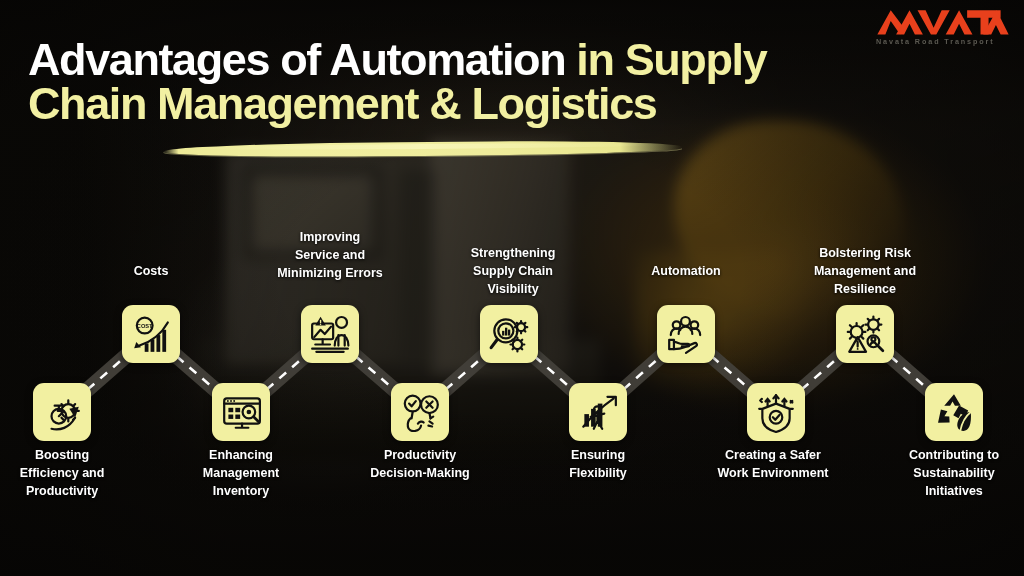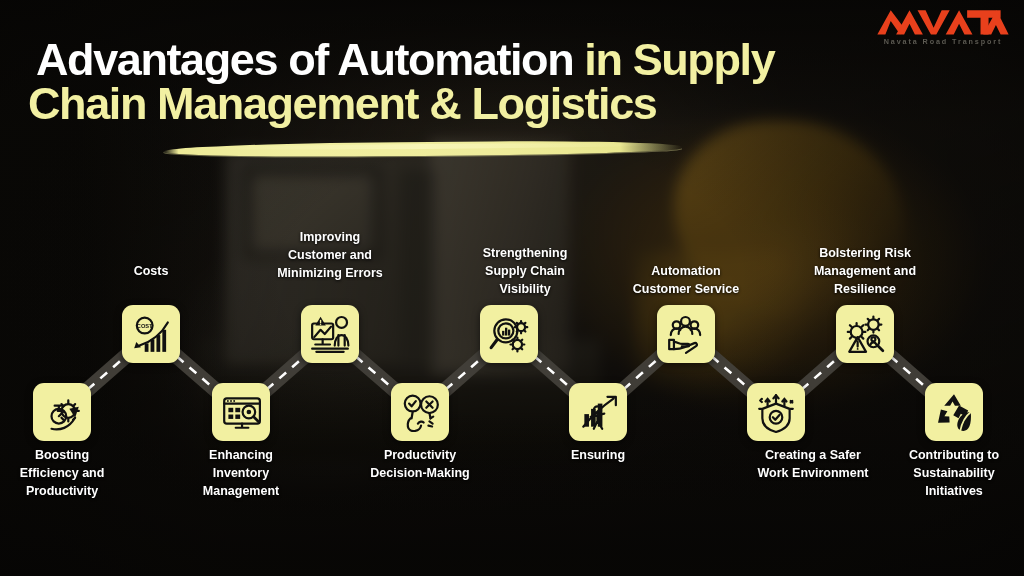--- a/index.html
+++ b/index.html
@@ -68,34 +68,34 @@
     background:linear-gradient(90deg,#0b0a07 35%,rgba(11,10,7,0) 100%);
   }
   .vignette {
     position:absolute; inset:0;
     background:
       radial-gradient(ellipse 760px 430px at 50% 48%, rgba(0,0,0,0) 30%, rgba(8,7,5,.62) 78%, rgba(6,5,4,.92) 100%),
       linear-gradient(180deg, rgba(6,5,4,.92) 0%, rgba(6,5,4,.25) 22%, rgba(6,5,4,.30) 62%, rgba(6,5,4,.93) 100%);
   }
 
   
-  .logo { position:absolute; right:14px; top:6px; width:134px; text-align:center; }
+  .logo { position:absolute; right:14px; top:6px; width:134px; text-align:left; }
   .logo svg { display:block; }
   .logo-sub {
     font-size:7.2px; letter-spacing:1.9px; color:#5c5a52;
     font-weight:700; margin-top:1px; white-space:nowrap;
   }
 
   
   .headline {
     position:absolute; left:28px; top:38px; width:800px;
     line-height:.98; letter-spacing:-1.4px;
   }
   .hl-line { font-size:45px; font-weight:700; white-space:nowrap; }
-  .w { color:#ffffff;margin-left:8px; }
+  .w { color:#ffffff; }
   .y { color:#f2f0a2; }
   .brush {
     position:absolute; left:163px; top:142px; width:519px; height:14px;
     background:linear-gradient(90deg,
        rgba(238,236,152,0) 0%, #edea98 3%, #f0eea0 26%, #eeec9c 62%, #e9e78f 88%, rgba(233,231,143,0) 100%);
     border-radius:50% 40% 55% 45%/60% 55% 45% 50%;
     transform:rotate(-.45deg);
     box-shadow:0 1px 0 rgba(240,238,160,.35);
   }
   .brush::after{
@@ -235,42 +235,42 @@
               <rect x="14.6" y="22.4" width="4.6" height="4.2"></rect>
             </g>
      <circle cx="27.5" cy="20" r="6" fill="none" stroke="#111" stroke-width="2.1" stroke-linecap="round" stroke-linejoin="round"></circle>
             <circle cx="27.5" cy="20" r="2.2" fill="#111"></circle>
             <path d="M32 24.5l4.5 4.5" stroke="#111" stroke-width="2.6" stroke-linecap="round"></path>
      <path d="M21 31v4M15 35h12" fill="none" stroke="#111" stroke-width="2.1" stroke-linecap="round" stroke-linejoin="round"></path>
           </svg>
         </div>
         <div class="lbl" style="left: 166px; width: 150px; top: 447px;">
           <div>Enhancing</div>
+          <div>Management</div>
           <div>Inventory</div>
-          <div>Management</div>
         </div>
         <div class="node" style="left: 301px; top: 305px;">
           <svg viewBox="0 0 40 40">
             <rect x="3" y="10" width="20" height="15" rx="1.6" fill="none" stroke="#111" stroke-width="2.1" stroke-linecap="round" stroke-linejoin="round"></rect>
             <path d="M5 23l6-7 4 4 6-7" fill="none" stroke="#111" stroke-width="2.1" stroke-linecap="round" stroke-linejoin="round"></path>
      <path d="M11 3.5l5 8.5H6z" fill="#111"></path>
             <path d="M11 6.5v3" stroke="#f2f0a1" stroke-width="1.3"></path>
             <circle cx="11" cy="10.7" r=".7" fill="#f2f0a1"></circle>
      <path d="M13 25v4" fill="none" stroke="#111" stroke-width="2.1" stroke-linecap="round" stroke-linejoin="round"></path>
             <path d="M6 30h14" fill="none" stroke="#111" stroke-width="2.1" stroke-linecap="round" stroke-linejoin="round"></path>
      <circle cx="31" cy="9" r="5.2" fill="none" stroke="#111" stroke-width="2.1" stroke-linecap="round" stroke-linejoin="round"></circle>
             <path d="M24.5 31c0-6 3-10 6.5-10s6.5 4 6.5 10" fill="none" stroke="#111" stroke-width="2.1" stroke-linecap="round" stroke-linejoin="round"></path>
             <path d="M28 21v10M34 21v10" fill="none" stroke="#111" stroke-width="2.1" stroke-linecap="round" stroke-linejoin="round"></path>
      <path d="M3 34h34" fill="none" stroke="#111" stroke-width="2.1" stroke-linecap="round" stroke-linejoin="round"></path>
             <path d="M7 37h26" fill="none" stroke="#111" stroke-width="2.1" stroke-linecap="round" stroke-linejoin="round"></path>
           </svg>
         </div>
         <div class="lbl" style="left: 255px; width: 150px; top: 229px;">
           <div>Improving</div>
-          <div>Customer and</div>
+          <div>Service and</div>
           <div>Minimizing Errors</div>
         </div>
         <div class="node" style="left: 391px; top: 383px;">
           <svg viewBox="0 0 40 40">
             <circle cx="13" cy="12" r="7.5" fill="none" stroke="#111" stroke-width="2.1" stroke-linecap="round" stroke-linejoin="round"></circle>
             <path d="M9.6 12l2.4 2.6 4-5" fill="none" stroke="#111" stroke-width="2.1" stroke-linecap="round" stroke-linejoin="round"></path>
      <circle cx="29" cy="13" r="8" fill="none" stroke="#111" stroke-width="2.1" stroke-linecap="round" stroke-linejoin="round"></circle>
             <path d="M26 10l6 6M32 10l-6 6" fill="none" stroke="#111" stroke-width="2.1" stroke-linecap="round" stroke-linejoin="round"></path>
      <path d="M13 20l-1 6" fill="none" stroke="#111" stroke-width="2.1" stroke-linecap="round" stroke-linejoin="round"></path>
             <path d="M29 21l1 5" fill="none" stroke="#111" stroke-width="2.1" stroke-linecap="round" stroke-linejoin="round"></path>
@@ -292,70 +292,70 @@
               <rect x="16.2" y="14" width="2.2" height="7.5"></rect>
               <rect x="19" y="15.8" width="2.2" height="5.7"></rect>
             </g>
      <path d="M8.8 25.2L3 33" stroke="#111" stroke-width="3" stroke-linecap="round"></path>
      <circle cx="31.5" cy="13.5" r="3.8" fill="none" stroke="#111" stroke-width="2.1" stroke-linecap="round" stroke-linejoin="round"></circle>
             <path d="M31.5 7.6v2M31.5 17.4v2M25.6 13.5h2M35.4 13.5h2M27.4 9.4l1.4 1.4M34.2 16.2l1.4 1.4M27.4 17.6l1.4-1.4M34.2 10.8l1.4-1.4" fill="none" stroke="#111" stroke-width="2.1" stroke-linecap="round" stroke-linejoin="round"></path>
      <circle cx="28" cy="30" r="4.4" fill="none" stroke="#111" stroke-width="2.1" stroke-linecap="round" stroke-linejoin="round"></circle>
             <path d="M28 23.4v2.2M28 34.4v2.2M21.4 30h2.2M32.4 30h2.2M23.4 25.4l1.6 1.6M31 33l1.6 1.6M23.4 34.6l1.6-1.6M31 27l1.6-1.6" fill="none" stroke="#111" stroke-width="2.1" stroke-linecap="round" stroke-linejoin="round"></path>
           </svg>
         </div>
-        <div class="lbl" style="left: 450px; width: 150px; top: 245px;">
+        <div class="lbl" style="left: 438px; width: 150px; top: 245px;">
           <div>Strengthening</div>
           <div>Supply Chain</div>
           <div>Visibility</div>
         </div>
         <div class="node" style="left: 569px; top: 383px;">
           <svg viewBox="0 0 40 40">
             <g fill="#111">
               <rect x="7" y="22" width="4.4" height="12"></rect>
               <rect x="13.4" y="17" width="4.4" height="17"></rect>
               <rect x="19.8" y="12" width="4.4" height="22"></rect>
             </g>
      <path d="M6 34C14 24 25 14 35 7" fill="none" stroke="#111" stroke-width="2.1" stroke-linecap="round" stroke-linejoin="round"></path>
             <path d="M29 5.5h8v8" fill="none" stroke="#111" stroke-width="2.1" stroke-linecap="round" stroke-linejoin="round"></path>
      <circle cx="19.5" cy="18" r="3.4" fill="none" stroke="#111" stroke-width="2.1" stroke-linecap="round" stroke-linejoin="round"></circle>
      <path d="M19.5 21.4v7M13 24.5l13-3M16 36l3.5-7.5L24 36" fill="none" stroke="#111" stroke-width="2.1" stroke-linecap="round" stroke-linejoin="round"></path>
           </svg>
         </div>
         <div class="lbl" style="left: 523px; width: 150px; top: 447px;">
           <div>Ensuring</div>
+          <div>Flexibility</div>
         </div>
         <div class="node" style="left: 657px; top: 305px;">
           <svg viewBox="0 0 40 40">
             <circle cx="19.5" cy="8" r="4.2" fill="none" stroke="#111" stroke-width="2.1" stroke-linecap="round" stroke-linejoin="round"></circle>
             <path d="M13 20c0-4 3-7 6.5-7S26 16 26 20" fill="none" stroke="#111" stroke-width="2.1" stroke-linecap="round" stroke-linejoin="round"></path>
      <circle cx="11" cy="11.5" r="3.6" fill="none" stroke="#111" stroke-width="2.1" stroke-linecap="round" stroke-linejoin="round"></circle>
             <path d="M5.5 21c0-3.6 2.5-6.3 5.5-6.3 1.4 0 2.6.5 3.5 1.4" fill="none" stroke="#111" stroke-width="2.1" stroke-linecap="round" stroke-linejoin="round"></path>
      <circle cx="28" cy="11.5" r="3.6" fill="none" stroke="#111" stroke-width="2.1" stroke-linecap="round" stroke-linejoin="round"></circle>
             <path d="M33.5 21c0-3.6-2.5-6.3-5.5-6.3-1.4 0-2.6.5-3.5 1.4" fill="none" stroke="#111" stroke-width="2.1" stroke-linecap="round" stroke-linejoin="round"></path>
      <path d="M4 25.5h4.5v9H4z" fill="none" stroke="#111" stroke-width="2.1" stroke-linecap="round" stroke-linejoin="round"></path>
      <path d="M8.5 27.5c3 0 5 2 8 2h5.5c1.4 0 1.4 2.2 0 2.2H16" fill="none" stroke="#111" stroke-width="2.1" stroke-linecap="round" stroke-linejoin="round"></path>
      <path d="M8.5 34.5c4 0 7-.5 10-1.8l9.5-4c1.8-.8 3.3 1.6 1.6 2.8L20 38" fill="none" stroke="#111" stroke-width="2.1" stroke-linecap="round" stroke-linejoin="round"></path>
           </svg>
         </div>
         <div class="lbl" style="left: 611px; width: 150px; top: 263px;">
           <div>Automation</div>
-          <div>Customer Service</div>
         </div>
         <div class="node" style="left: 747px; top: 383px;">
           <svg viewBox="0 0 40 40">
             <path d="M20 12l13 5v9c0 6.5-5.5 11-13 13-7.5-2-13-6.5-13-13v-9z" fill="none" stroke="#111" stroke-width="2.1" stroke-linecap="round" stroke-linejoin="round"></path>
      <circle cx="20" cy="25" r="6" fill="none" stroke="#111" stroke-width="2.1" stroke-linecap="round" stroke-linejoin="round"></circle>
             <path d="M17 25l2.3 2.4 4-4.6" fill="none" stroke="#111" stroke-width="2.1" stroke-linecap="round" stroke-linejoin="round"></path>
      <path d="M20 12V4M20 4l-2.5 3M20 4l2.5 3" fill="none" stroke="#111" stroke-width="2.1" stroke-linecap="round" stroke-linejoin="round"></path>
      <path d="M12 14V7.5M12 7.5L10 10M12 7.5L14 10" fill="none" stroke="#111" stroke-width="2.1" stroke-linecap="round" stroke-linejoin="round"></path>
      <path d="M28 14V7.5M28 7.5L26 10M28 7.5L30 10" fill="none" stroke="#111" stroke-width="2.1" stroke-linecap="round" stroke-linejoin="round"></path>
      <path d="M5 9l1.5 1.5M6.5 7.5L5 9M34 11l1.5-1.5M35.5 11L34 9.5M4 17h2M34 17h2" fill="none" stroke="#111" stroke-width="2.1" stroke-linecap="round" stroke-linejoin="round"></path>
           </svg>
         </div>
-        <div class="lbl" style="left: 738px; width: 150px; top: 447px;">
+        <div class="lbl" style="left: 698px; width: 150px; top: 447px;">
           <div>Creating a Safer</div>
           <div>Work Environment</div>
         </div>
         <div class="node" style="left: 836px; top: 305px;">
           <svg viewBox="0 0 40 40">
             <circle cx="28" cy="11" r="5" fill="none" stroke="#111" stroke-width="2.1" stroke-linecap="round" stroke-linejoin="round"></circle>
             <path d="M28 3.4v2.2M28 16.4v2.2M20.4 11h2.2M33.4 11h2.2M22.6 5.6l1.6 1.6M31.8 14.8l1.6 1.6M22.6 16.4l1.6-1.6M31.8 7.2l1.6-1.6" fill="none" stroke="#111" stroke-width="2.1" stroke-linecap="round" stroke-linejoin="round"></path>
      <circle cx="12" cy="18" r="5.6" fill="none" stroke="#111" stroke-width="2.1" stroke-linecap="round" stroke-linejoin="round"></circle>
             <path d="M12 9.6v2.4M12 24v2.4M3.6 18H6M18 18h2.4M5.6 11.6l1.8 1.8M16.6 22.6l1.8 1.8M5.6 24.4l1.8-1.8M16.6 13.4l1.8-1.8" fill="none" stroke="#111" stroke-width="2.1" stroke-linecap="round" stroke-linejoin="round"></path>
      <path d="M13 23l8 14H5z" fill="none" stroke="#111" stroke-width="2.1" stroke-linecap="round" stroke-linejoin="round"></path>

